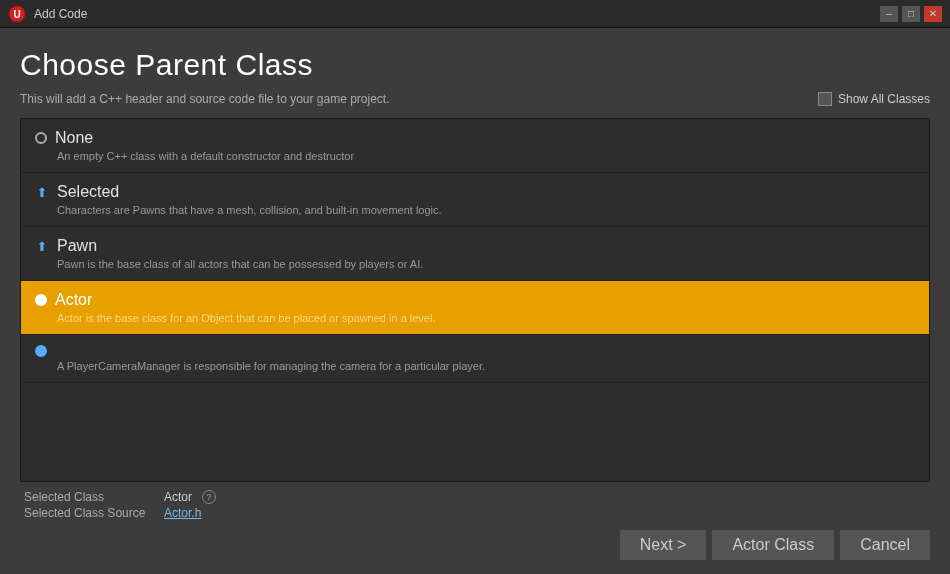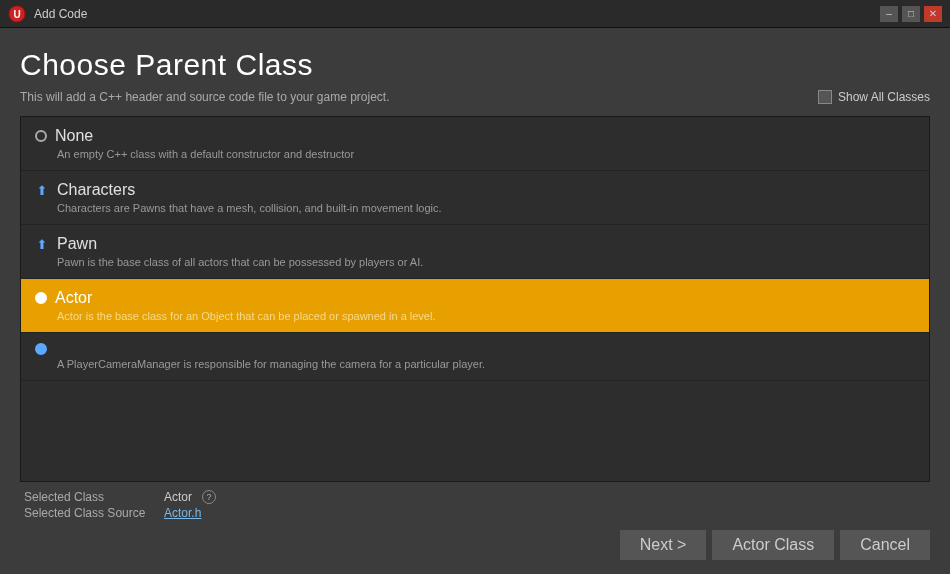--- a/index.html
+++ b/index.html
@@ -49,28 +49,28 @@
       background: #3c3c3c;
       height: calc(574px - 28px);
       display: flex;
       flex-direction: column;
       padding: 20px 20px 14px 20px;
     }
     .page-title {
       color: #ffffff;
       font-size: 30px;
       font-weight: 300;
+      margin-bottom: 10px;
       letter-spacing: 0.5px;
     }
     .subtitle-row {
       display: flex;
       align-items: center;
       justify-content: space-between;
       margin-bottom: 12px;
-      margin-top: 8px;
     }
     .subtitle-text {
       color: #aaa;
       font-size: 12px;
     }
     .show-all-row {
       display: flex;
       align-items: center;
       gap: 6px;
     }
@@ -249,21 +249,21 @@
       <div class="class-item-header">
         <div class="radio-icon"></div>
         <span class="class-name">None</span>
       </div>
       <div class="class-desc">An empty C++ class with a default constructor and destructor</div>
     </div>
 
     <div class="class-item">
       <div class="class-item-header">
         <div class="char-icon" style="color:#5baaff; font-size:13px;">⬆</div>
-        <span class="class-name">Characters</span>
+        <span class="class-name">Selected</span>
       </div>
       <div class="class-desc">Characters are Pawns that have a mesh, collision, and built-in movement logic.</div>
     </div>
 
     <div class="class-item">
       <div class="class-item-header">
         <div class="char-icon" style="color:#5baaff; font-size:13px;">⬆</div>
         <span class="class-name">Pawn</span>
       </div>
       <div class="class-desc">Pawn is the base class of all actors that can be possessed by players or AI.</div>

